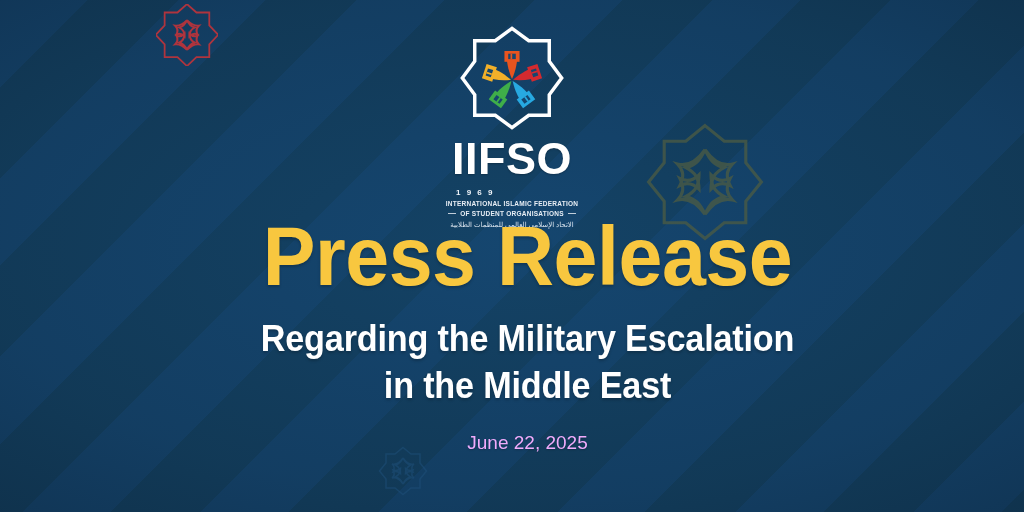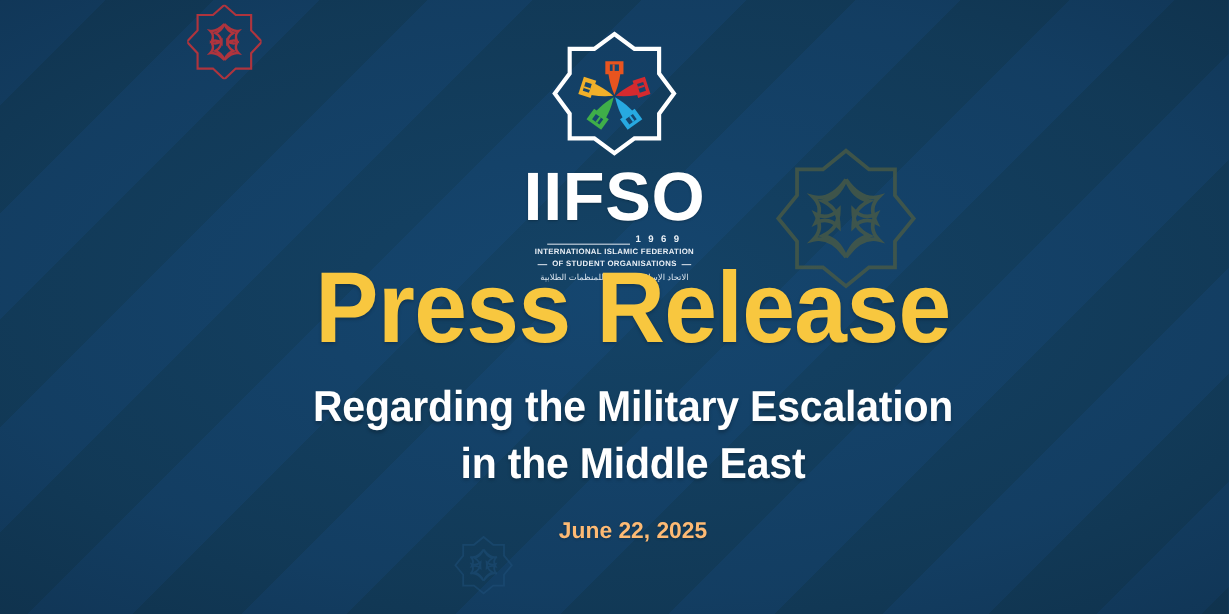--- a/index.html
+++ b/index.html
@@ -53,33 +53,34 @@
     left: 0;
     right: 0;
     top: 24px;
     display: flex;
     flex-direction: column;
     align-items: center;
   }
   #logo-mark { width: 108px; height: 108px; }
   #logo-wordmark {
     color: #ffffff;
-    font-size: 57px;
+    font-size: 45px;
     font-weight: 700;
     letter-spacing: 0.5px;
     line-height: 1;
     margin-top: 4px;
     text-shadow: 0 1px 2px rgba(0,0,0,0.25);
   }
   #logo-year-row {
     display: flex;
-    align-items: flex-end;
+    align-items: flex-start;
     gap: 5px;
     width: 112px;
     margin-top: 3px;
+    flex-direction: column;
   }
   .rule {
     flex: 1;
     height: 1px;
     background: #dfe6ee;
     opacity: 0.85;
   }
   #logo-year {
     color: #eef3f8;
     font-size: 8px;
@@ -145,23 +146,23 @@
     font-size: 36px;
     font-weight: 700;
     line-height: 1.30;
     letter-spacing: -0.2px;
     transform: scaleX(0.95);
     margin: 18px 0 0 0;
     text-shadow: 0 2px 3px rgba(0,0,0,0.22);
   }
   #subtitle .line2 { display: block; }
   #date {
-    color: #fdba74;
+    color: #f0abfc;
     font-size: 19px;
-    font-weight: 700;
+    font-weight: 400;
     letter-spacing: 0px;
     margin-top: 22px;
     text-shadow: 0 1px 2px rgba(0,0,0,0.22);
   }
 </style>
 </head>
 <body>
 
 <div id="poster">
 

